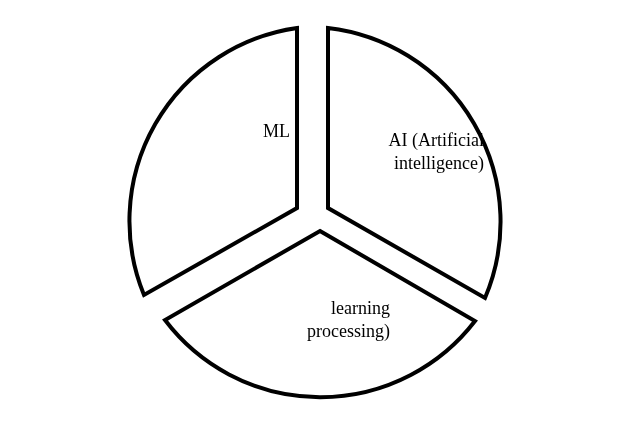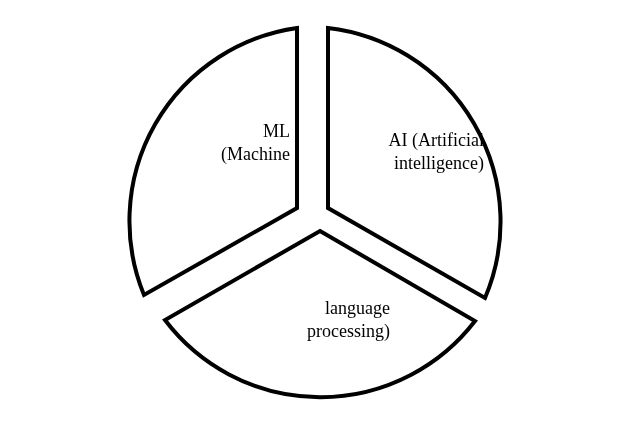--- a/index.html
+++ b/index.html
@@ -12,24 +12,23 @@
 <body>
 
 <svg width="640" height="426" viewBox="0 0 640 426">
   <path class="seg" d="M297,28 L297,208 L144,295 A195,195 0 0 1 297,28 Z"></path>
   <path class="seg" d="M328,28 L328,208 L485,298 A195,195 0 0 0 328,28 Z"></path>
   <path class="seg" d="M320,231 L475,321 A195,195 0 0 1 165,320 Z"></path>
 </svg>
 
 <div class="label" style="left:180px; top:120px; width:110px;">
   <div>ML</div>
-  <div>(Machine</div>
 </div>
 
 <div class="label" style="left:354px; top:129px; width:130px;">
   <div>AI (Artificial</div>
   <div>intelligence)</div>
 </div>
 
 <div class="label" style="left:250px; top:297px; width:140px;">
-  <div>language</div>
+  <div>learning</div>
   <div>processing)</div>
 </div>
 
 </body></html>

